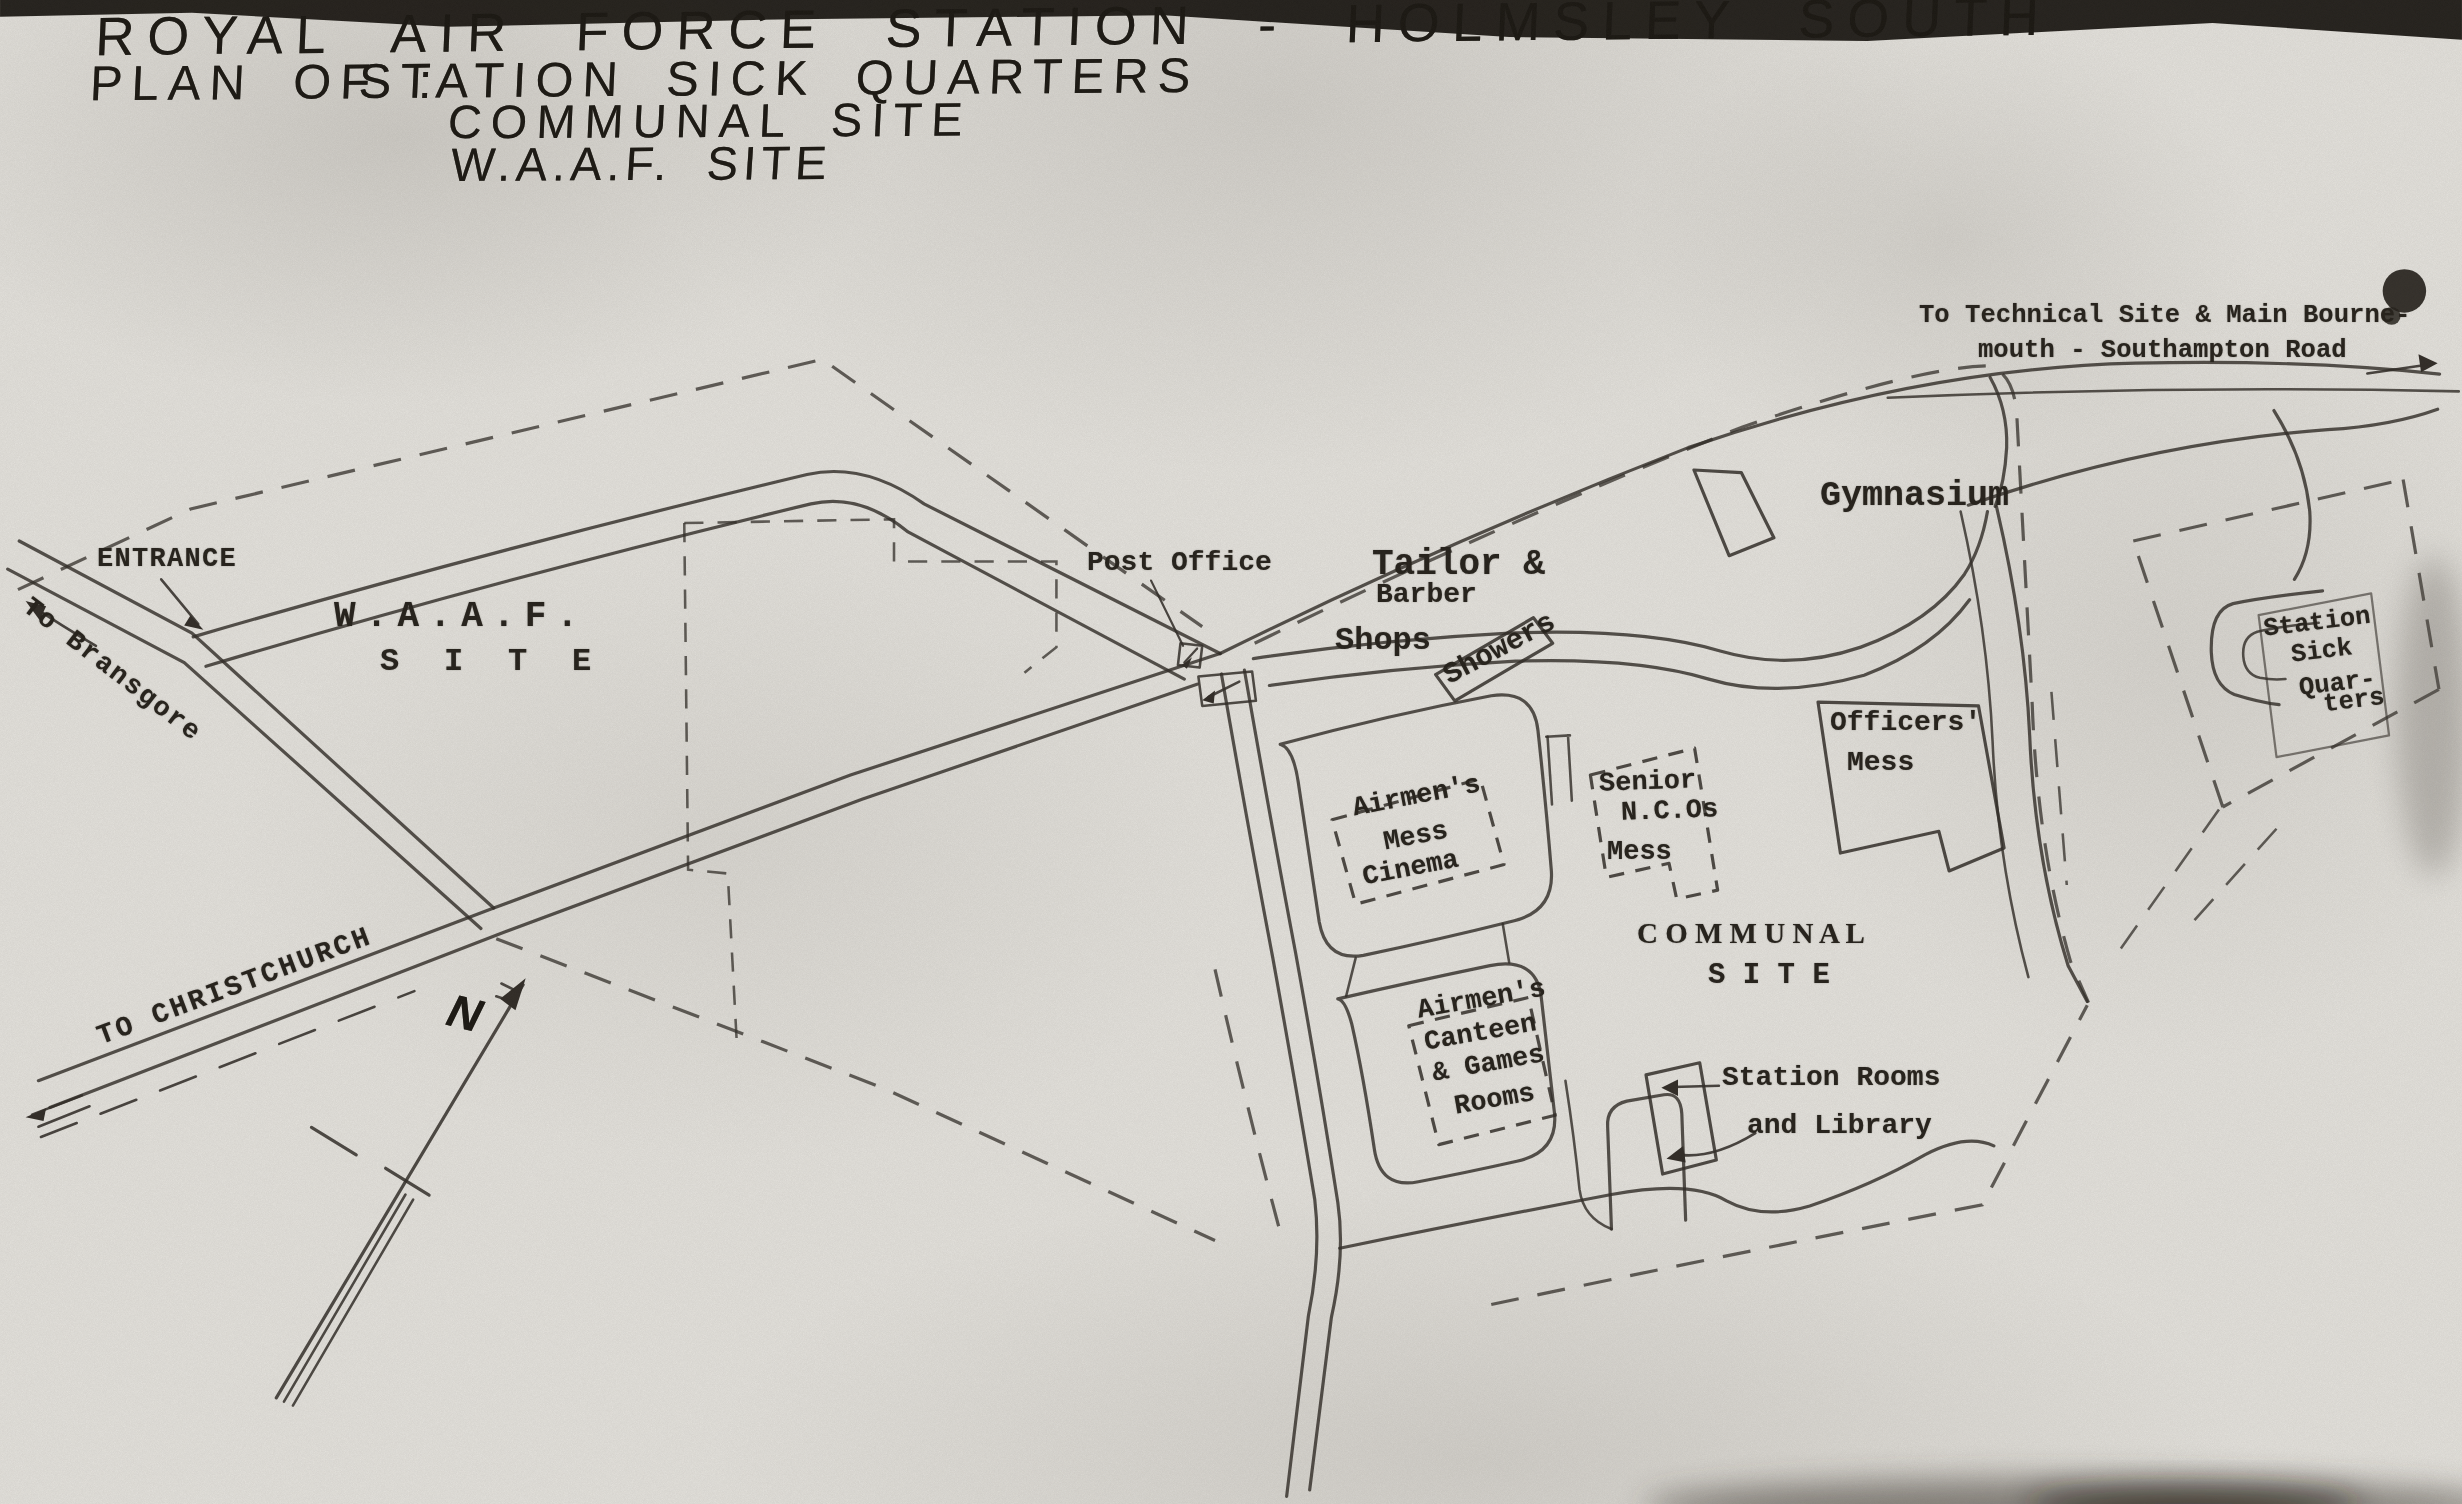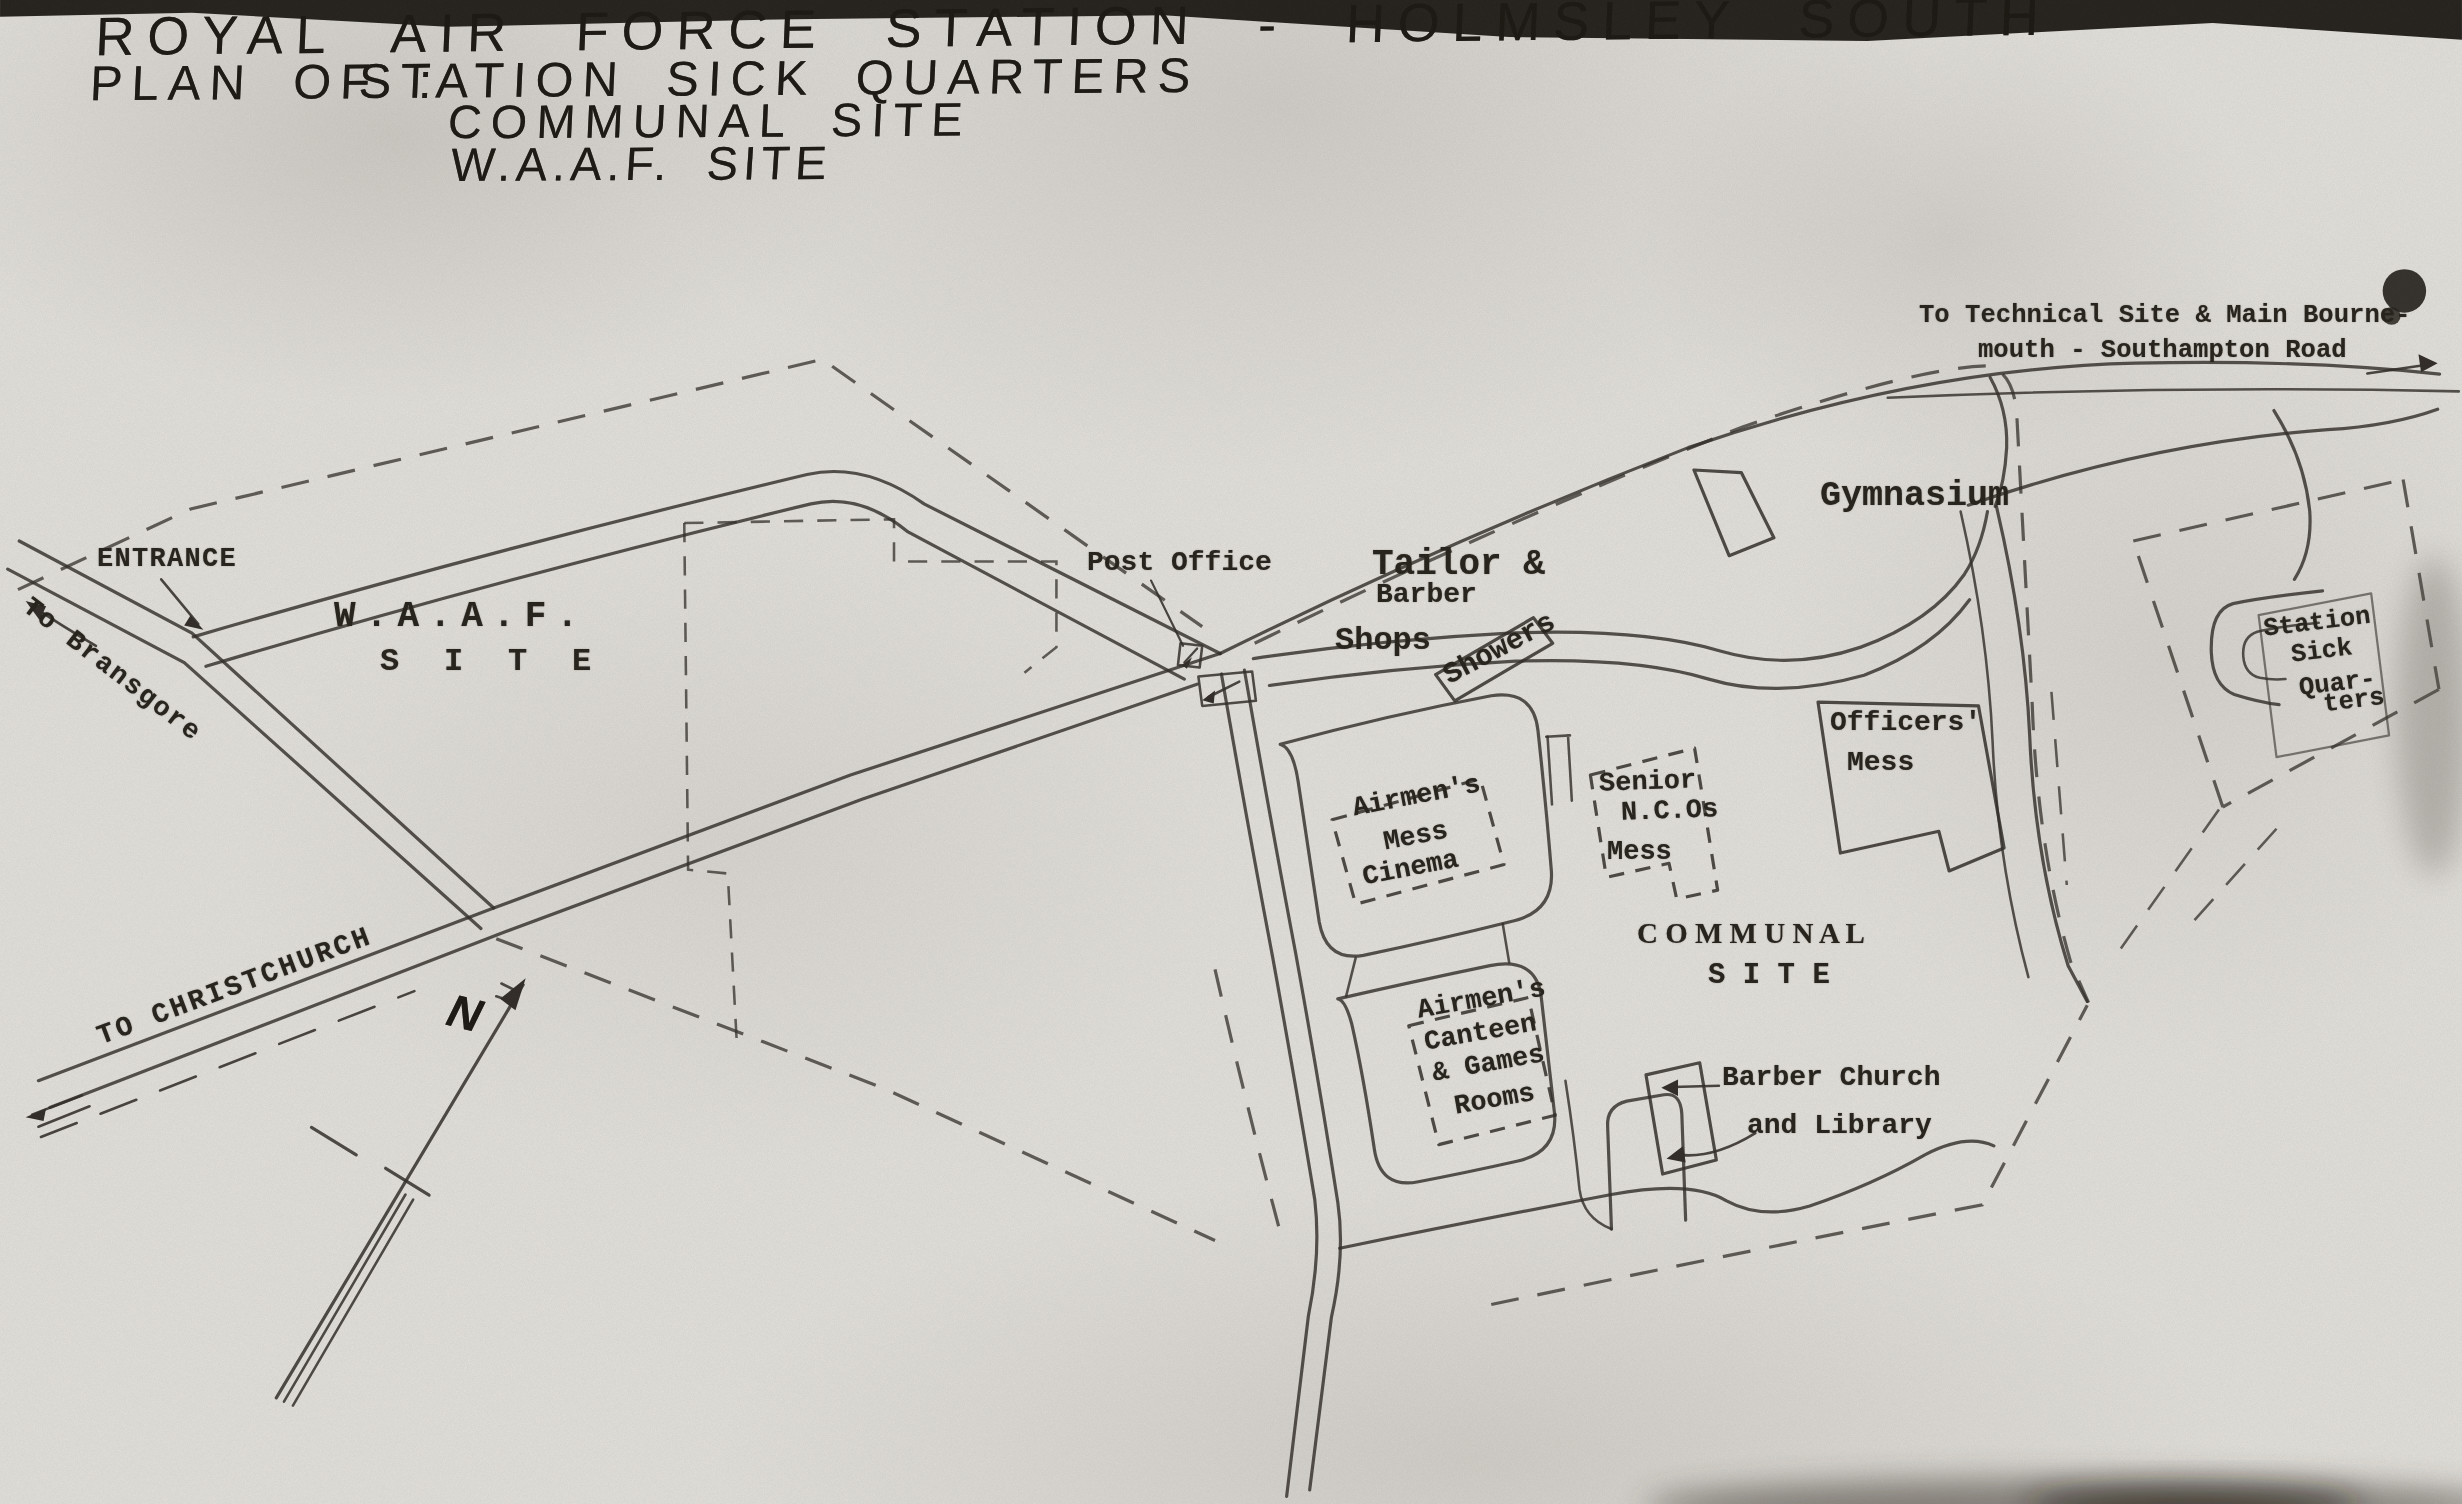--- a/index.html
+++ b/index.html
@@ -156,21 +156,21 @@
     <div class="lbl" style="left:1607px;top:837px;font-size:27px;">Mess</div>
     <div class="lbl" style="left:1637px;top:917px;font-size:29px;font-family:Liberation Serif, serif;">C O M M U N A L</div>
     <div class="lbl" style="left:1708px;top:959px;font-size:29px;">S I T E</div>
     <div class="lbl" style="left:1350px;top:794px;font-size:27px;transform:rotate(-11deg);transform-origin:left top;">Airmen's</div>
     <div class="lbl" style="left:1381px;top:828px;font-size:27px;transform:rotate(-11deg);transform-origin:left top;">Mess</div>
     <div class="lbl" style="left:1360px;top:863px;font-size:27px;transform:rotate(-11deg);transform-origin:left top;">Cinema</div>
     <div class="lbl" style="left:1415px;top:996px;font-size:27px;transform:rotate(-10deg);transform-origin:left top;">Airmen's</div>
     <div class="lbl" style="left:1422px;top:1028px;font-size:27px;transform:rotate(-10deg);transform-origin:left top;">Canteen</div>
     <div class="lbl" style="left:1430px;top:1059px;font-size:27px;transform:rotate(-10deg);transform-origin:left top;">&amp; Games</div>
     <div class="lbl" style="left:1452px;top:1092px;font-size:27px;transform:rotate(-10deg);transform-origin:left top;">Rooms</div>
-    <div class="lbl" style="left:1722px;top:1062px;font-size:28px;">Barber Church</div>
+    <div class="lbl" style="left:1722px;top:1062px;font-size:28px;">Station Rooms</div>
     <div class="lbl" style="left:1733px;top:1110px;font-size:28px;margin-left:14px;">and Library</div>
 
     <div class="lbl" style="left:2262px;top:615px;transform:rotate(-7deg);transform-origin:left top;">
       <div class="sick-line" style="margin-left:0;">Station</div>
       <div class="sick-line" style="margin-left:24px;">Sick</div>
       <div class="sick-line" style="margin-left:28px;margin-top:5.1px;">Quar-</div>
       <div class="sick-line" style="margin-left:50px;margin-top:-10.2px;">ters</div>
     </div>
 
     <div class="lbl hand" style="left:449px;top:986px;font-size:46px;font-weight:700;transform:rotate(14deg) skewX(-12deg);">N</div>

